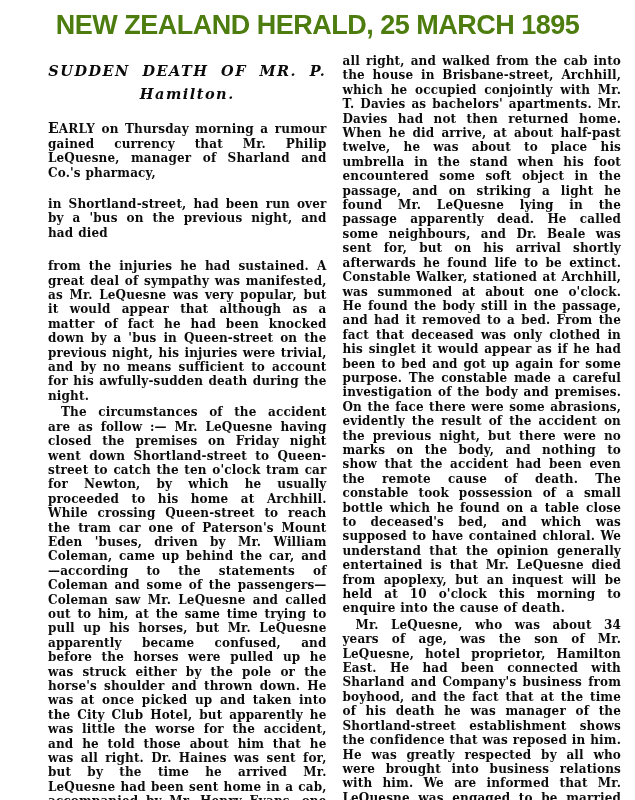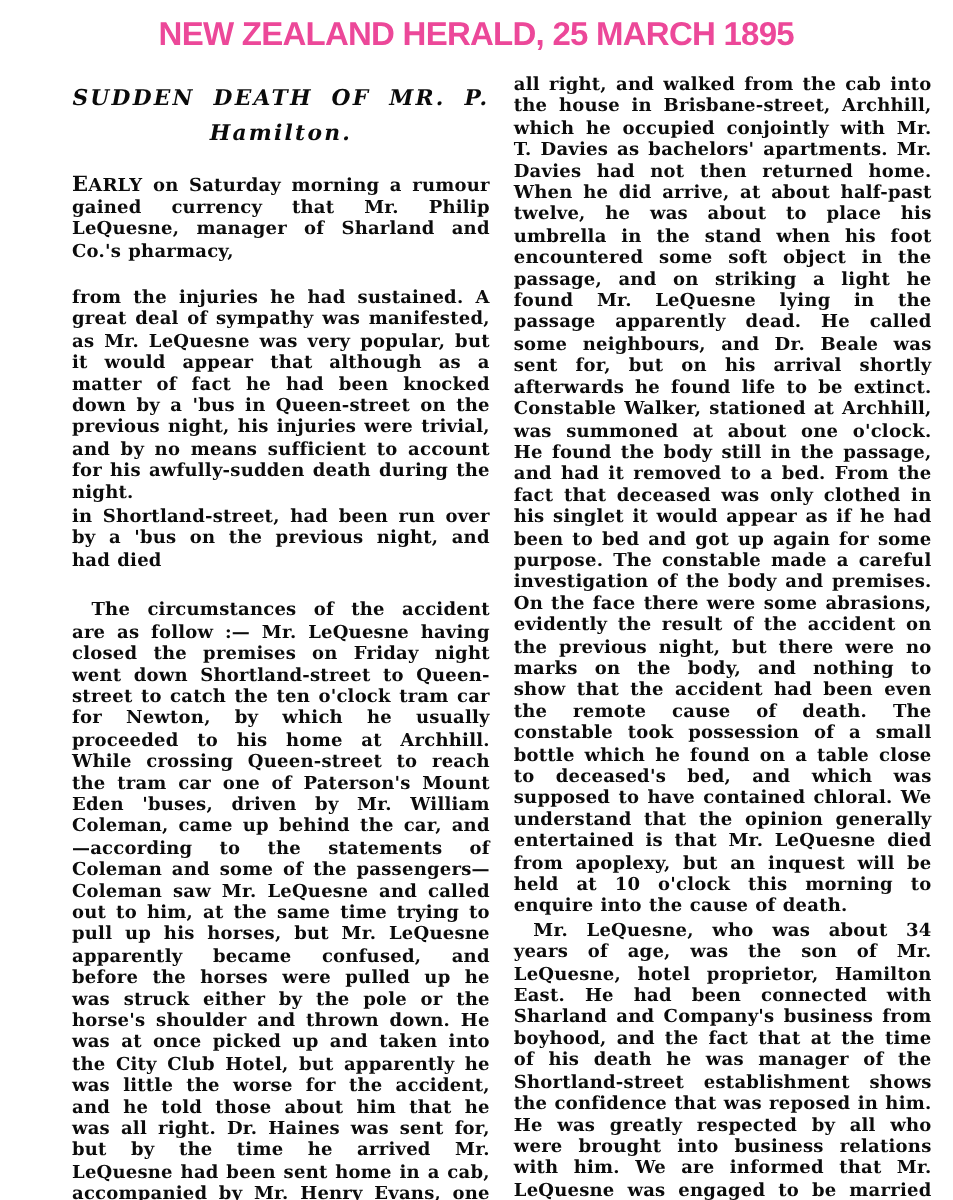--- a/index.html
+++ b/index.html
@@ -16,22 +16,22 @@
   .page {
     width: 635px;
     height: 800px;
     background: #ffffff;
     box-sizing: border-box;
   }
   .masthead {
     text-align: center;
     font-family: "Liberation Sans", sans-serif;
     font-weight: bold;
-    font-size: 22px;
-    color: #ec4899;
+    font-size: 27px;
+    color: #4d7c0f;
     padding: 10px 0 2px 0;
     letter-spacing: -0.5px;
   }
   .article {
     display: flex;
     gap: 16px;
     padding: 8px 14px 0 16px;
     box-sizing: border-box;
     margin-left: 32px;
   }
@@ -75,23 +75,23 @@
 
   <header class="masthead">NEW ZEALAND HERALD, 25 MARCH 1895</header>
 
   <main class="article">
 
     <section class="col col-left">
       <h1 class="headline">
         <span class="hl-line">SUDDEN DEATH OF MR. P.</span>
         <span class="hl-line">Hamilton.</span>
       </h1>
-      <p class="para lead">EARLY on Saturday morning a rumour gained currency that Mr. Philip LeQuesne, manager of Sharland and Co.'s pharmacy,</p>
+      <p class="para lead">EARLY on Thursday morning a rumour gained currency that Mr. Philip LeQuesne, manager of Sharland and Co.'s pharmacy,</p>
+      <p class="para frag">in Shortland-street, had been run over by a 'bus on the previous night, and had died</p>
       <p class="para body-start">from the injuries he had sustained. A great deal of sympathy was manifested, as Mr. LeQuesne was very popular, but it would appear that although as a matter of fact he had been knocked down by a 'bus in Queen-street on the previous night, his injuries were trivial, and by no means sufficient to account for his awfully-sudden death during the night.</p>
-      <p class="para frag">in Shortland-street, had been run over by a 'bus on the previous night, and had died</p>
       <p class="para indent">The circumstances of the accident are as follow :— Mr. LeQuesne having closed the premises on Friday night went down Shortland-street to Queen-street to catch the ten o'clock tram car for Newton, by which he usually proceeded to his home at Archhill. While crossing Queen-street to reach the tram car one of Paterson's Mount Eden 'buses, driven by Mr. William Coleman, came up behind the car, and—according to the statements of Coleman and some of the passengers—Coleman saw Mr. LeQuesne and called out to him, at the same time trying to pull up his horses, but Mr. LeQuesne apparently became confused, and before the horses were pulled up he was struck either by the pole or the horse's shoulder and thrown down. He was at once picked up and taken into the City Club Hotel, but apparently he was little the worse for the accident, and he told those about him that he was all right. Dr. Haines was sent for, but by the time he arrived Mr. LeQuesne had been sent home in a cab, accompanied by Mr. Henry Evans, one of the assistants in Sharland and Co.'s shop. Both Mr. Evans and Mr. Twohey, the cab-driver, state that when they left Mr. LeQuesne he appeared to be</p>
     </section>
 
     <section class="col col-right">
       <p class="para first">all right, and walked from the cab into the house in Brisbane-street, Archhill, which he occupied conjointly with Mr. T. Davies as bachelors' apartments. Mr. Davies had not then returned home. When he did arrive, at about half-past twelve, he was about to place his umbrella in the stand when his foot encountered some soft object in the passage, and on striking a light he found Mr. LeQuesne lying in the passage apparently dead. He called some neighbours, and Dr. Beale was sent for, but on his arrival shortly afterwards he found life to be extinct. Constable Walker, stationed at Archhill, was summoned at about one o'clock. He found the body still in the passage, and had it removed to a bed. From the fact that deceased was only clothed in his singlet it would appear as if he had been to bed and got up again for some purpose. The constable made a careful investigation of the body and premises. On the face there were some abrasions, evidently the result of the accident on the previous night, but there were no marks on the body, and nothing to show that the accident had been even the remote cause of death. The constable took possession of a small bottle which he found on a table close to deceased's bed, and which was supposed to have contained chloral. We understand that the opinion generally entertained is that Mr. LeQuesne died from apoplexy, but an inquest will be held at 10 o'clock this morning to enquire into the cause of death.</p>
       <p class="para indent">Mr. LeQuesne, who was about 34 years of age, was the son of Mr. LeQuesne, hotel proprietor, Hamilton East. He had been connected with Sharland and Company's business from boyhood, and the fact that at the time of his death he was manager of the Shortland-street establishment shows the confidence that was reposed in him. He was greatly respected by all who were brought into business relations with him. We are informed that Mr. LeQuesne was engaged to be married shortly. His father and brother arrived in town from Hamilton on Saturday afternoon to make preparations for the funeral.</p>
     </section>
 
   </main>
 </div>

